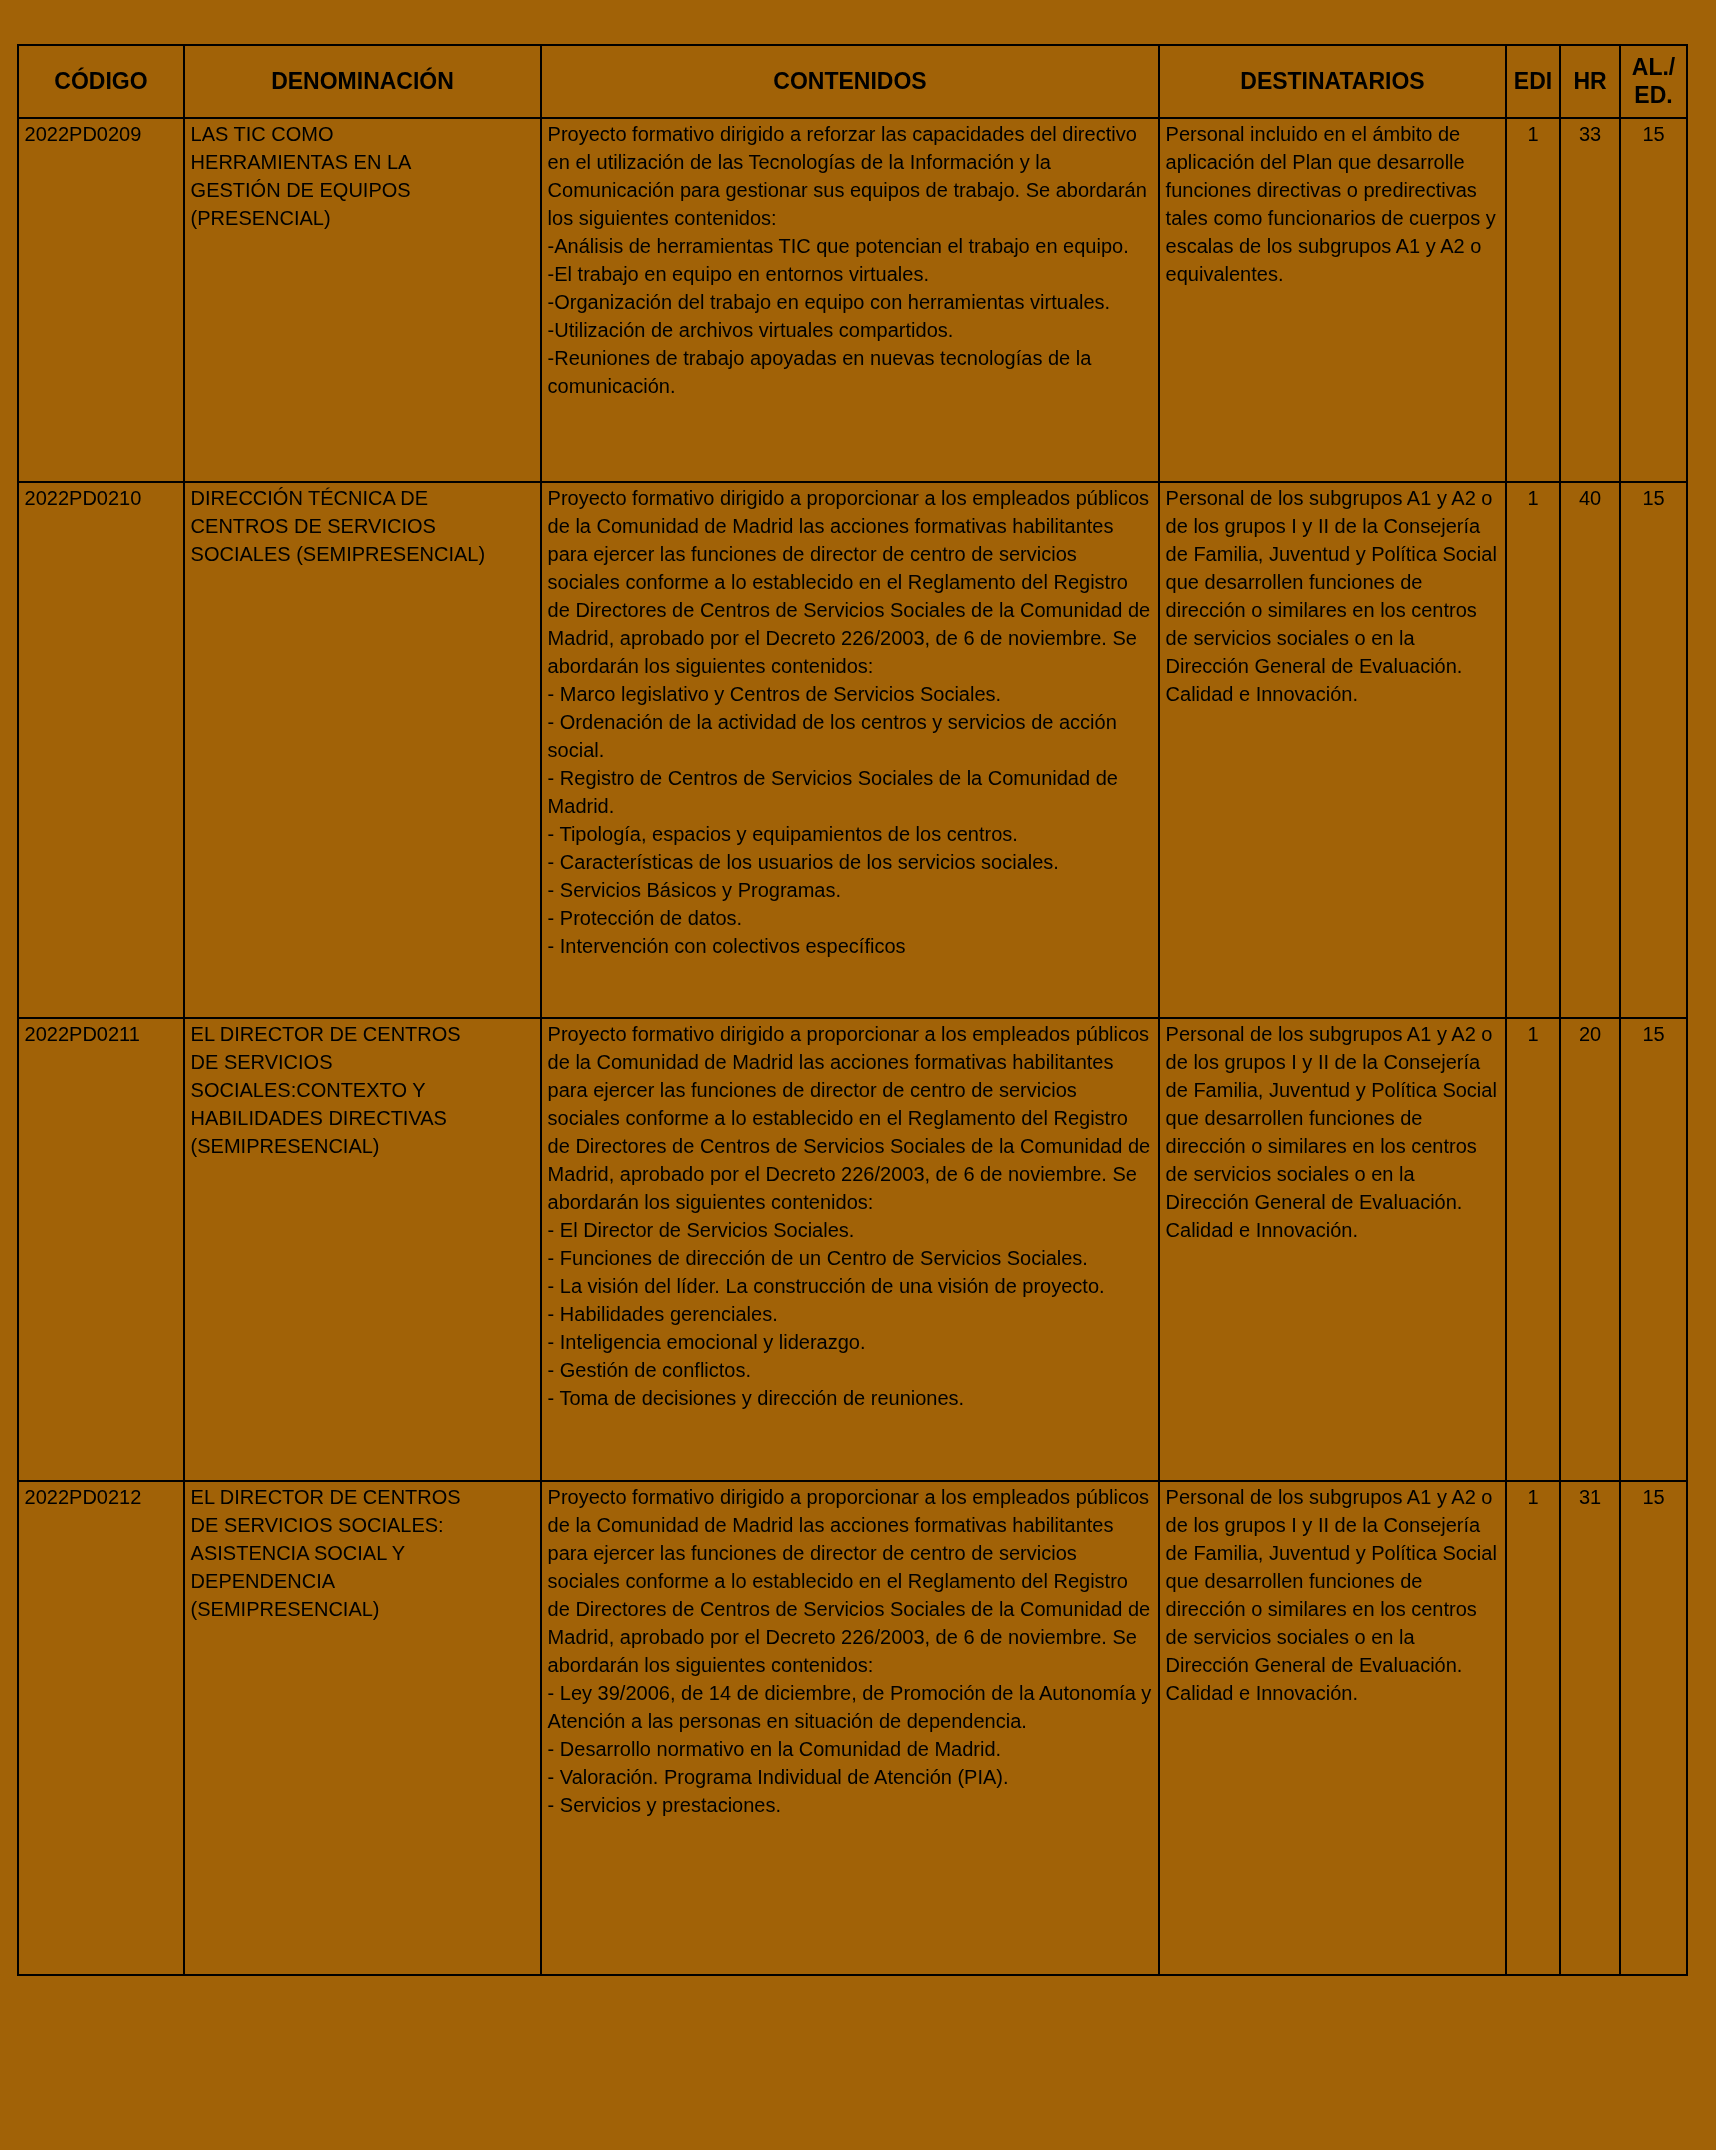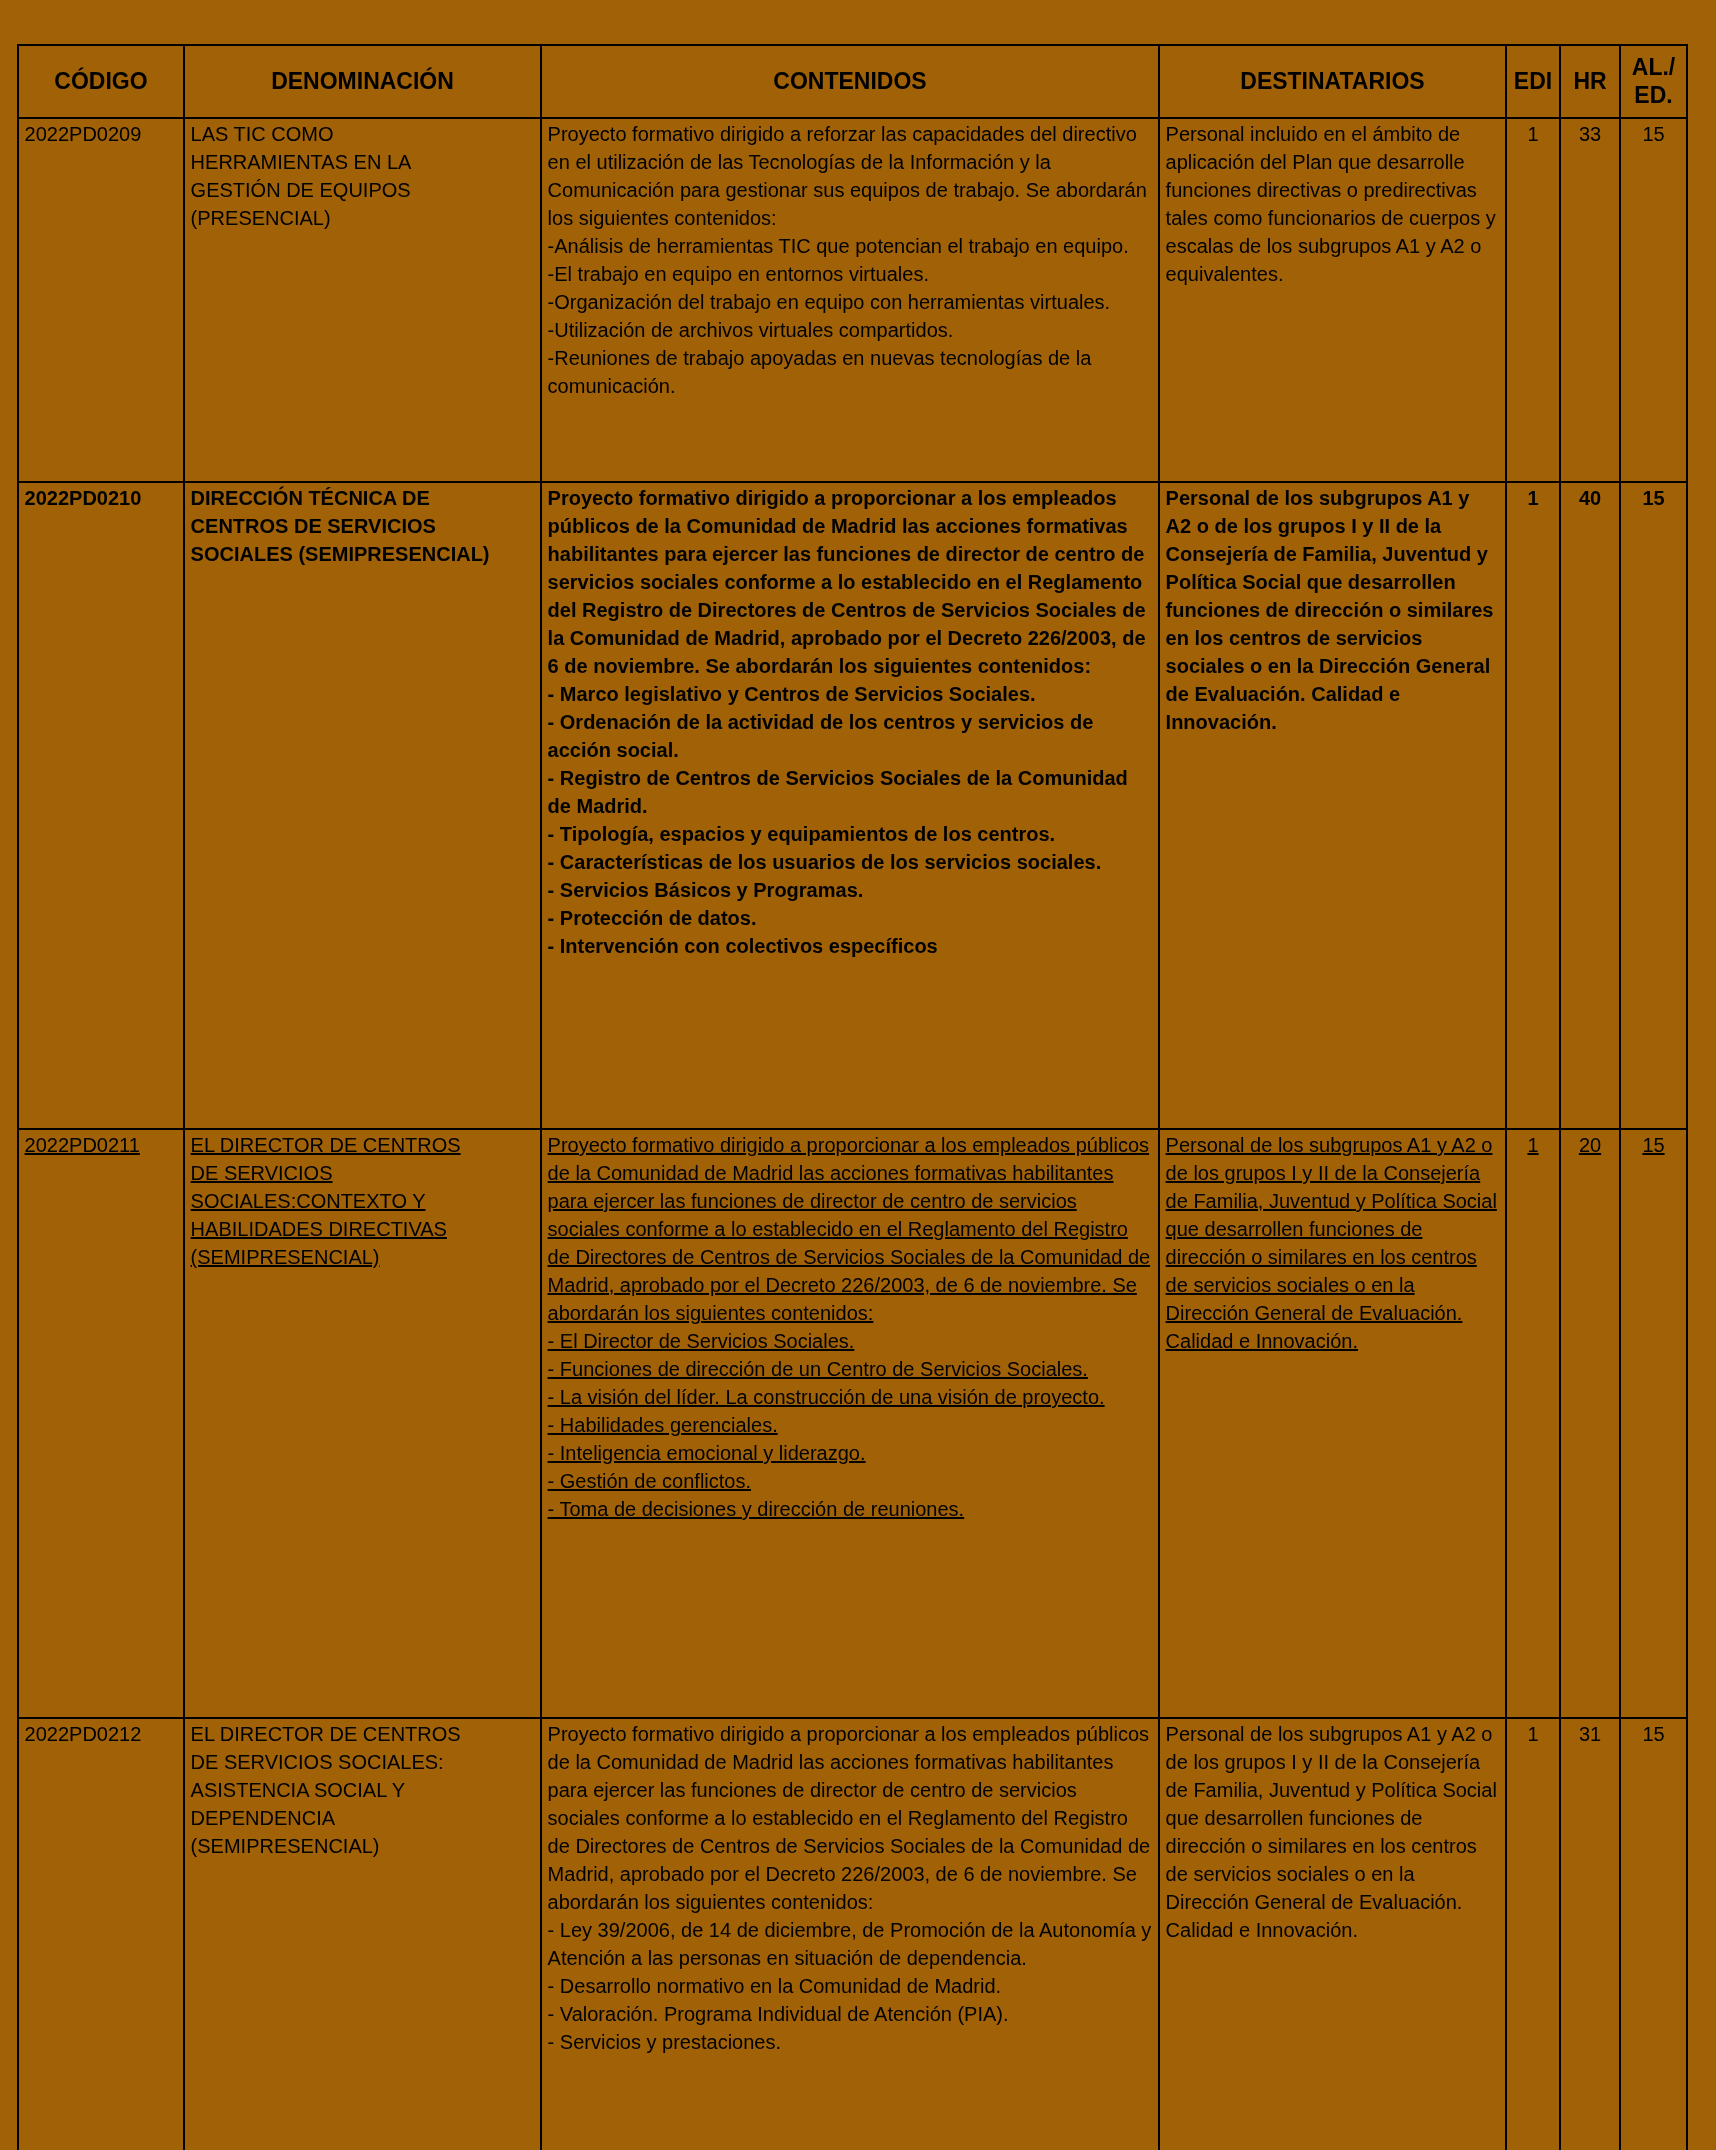--- a/index.html
+++ b/index.html
@@ -51,22 +51,22 @@
   .num-cell { text-align: center; padding: 4.2px 1.4px; }
   .section-cell {
     font-weight: bold;
     font-size: 22px;
     line-height: 25px;
     vertical-align: middle;
     height: 42px;
     padding-left: 5.6px;
   }
   tr.r1 { height: 364px; }
-  tr.r2 { height: 647px; font-weight: bold; }
-  tr.r3 { height: 589px; text-decoration: underline; }
+  tr.r2 { height: 536px; }
+  tr.r3 { height: 463px; }
   tr.r4 { height: 494px; }
 </style>
 </head>
 <body>
 
 <div class="page">
   <table class="courses">
     <colgroup>
       <col style="width:166px">
       <col style="width:357px">

